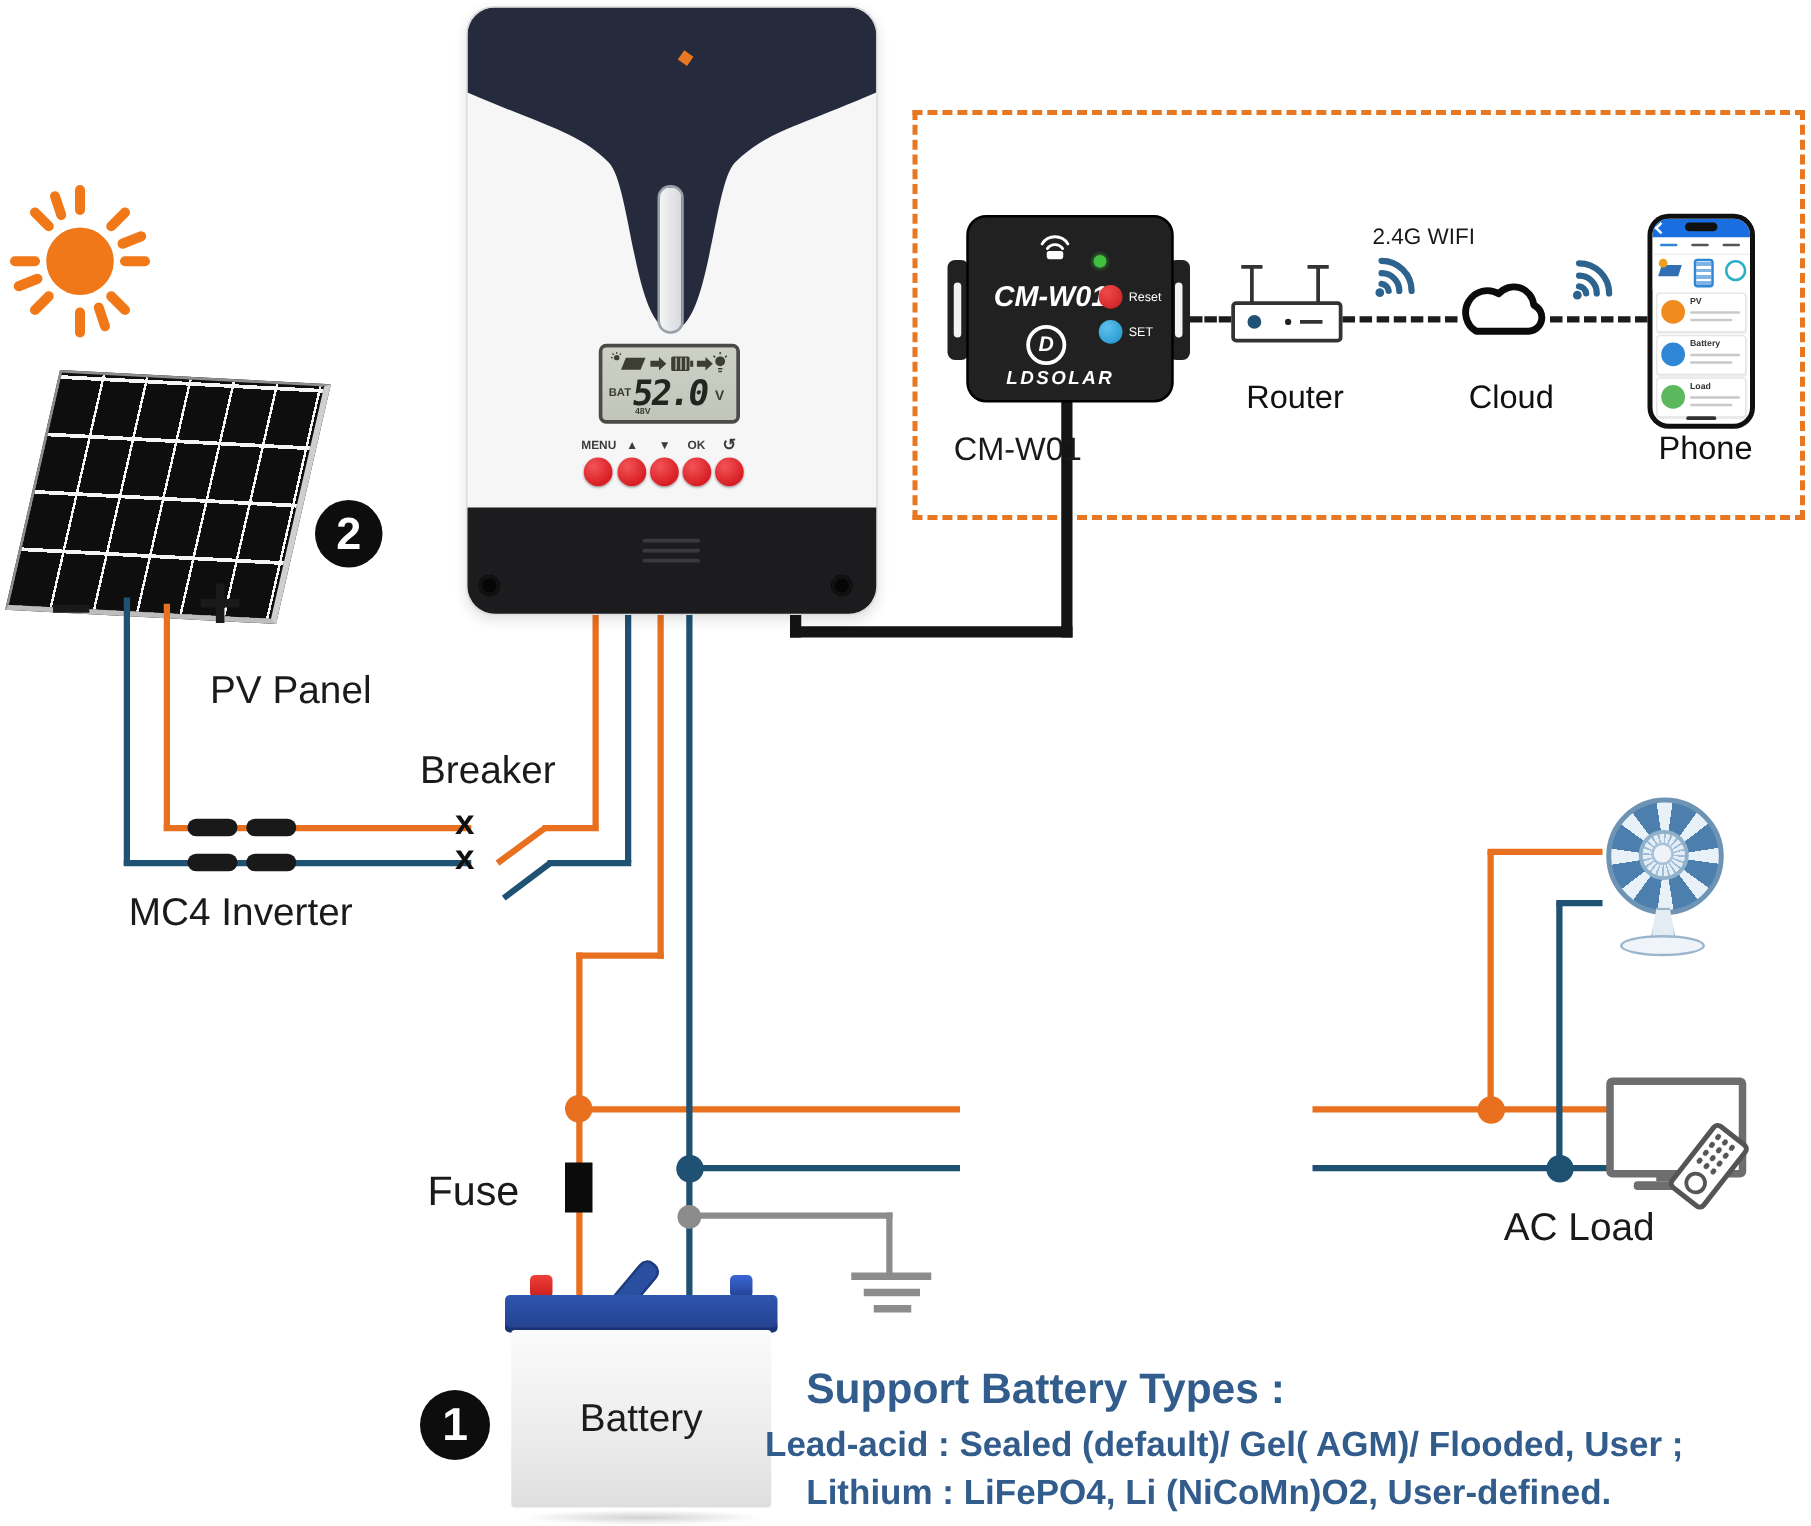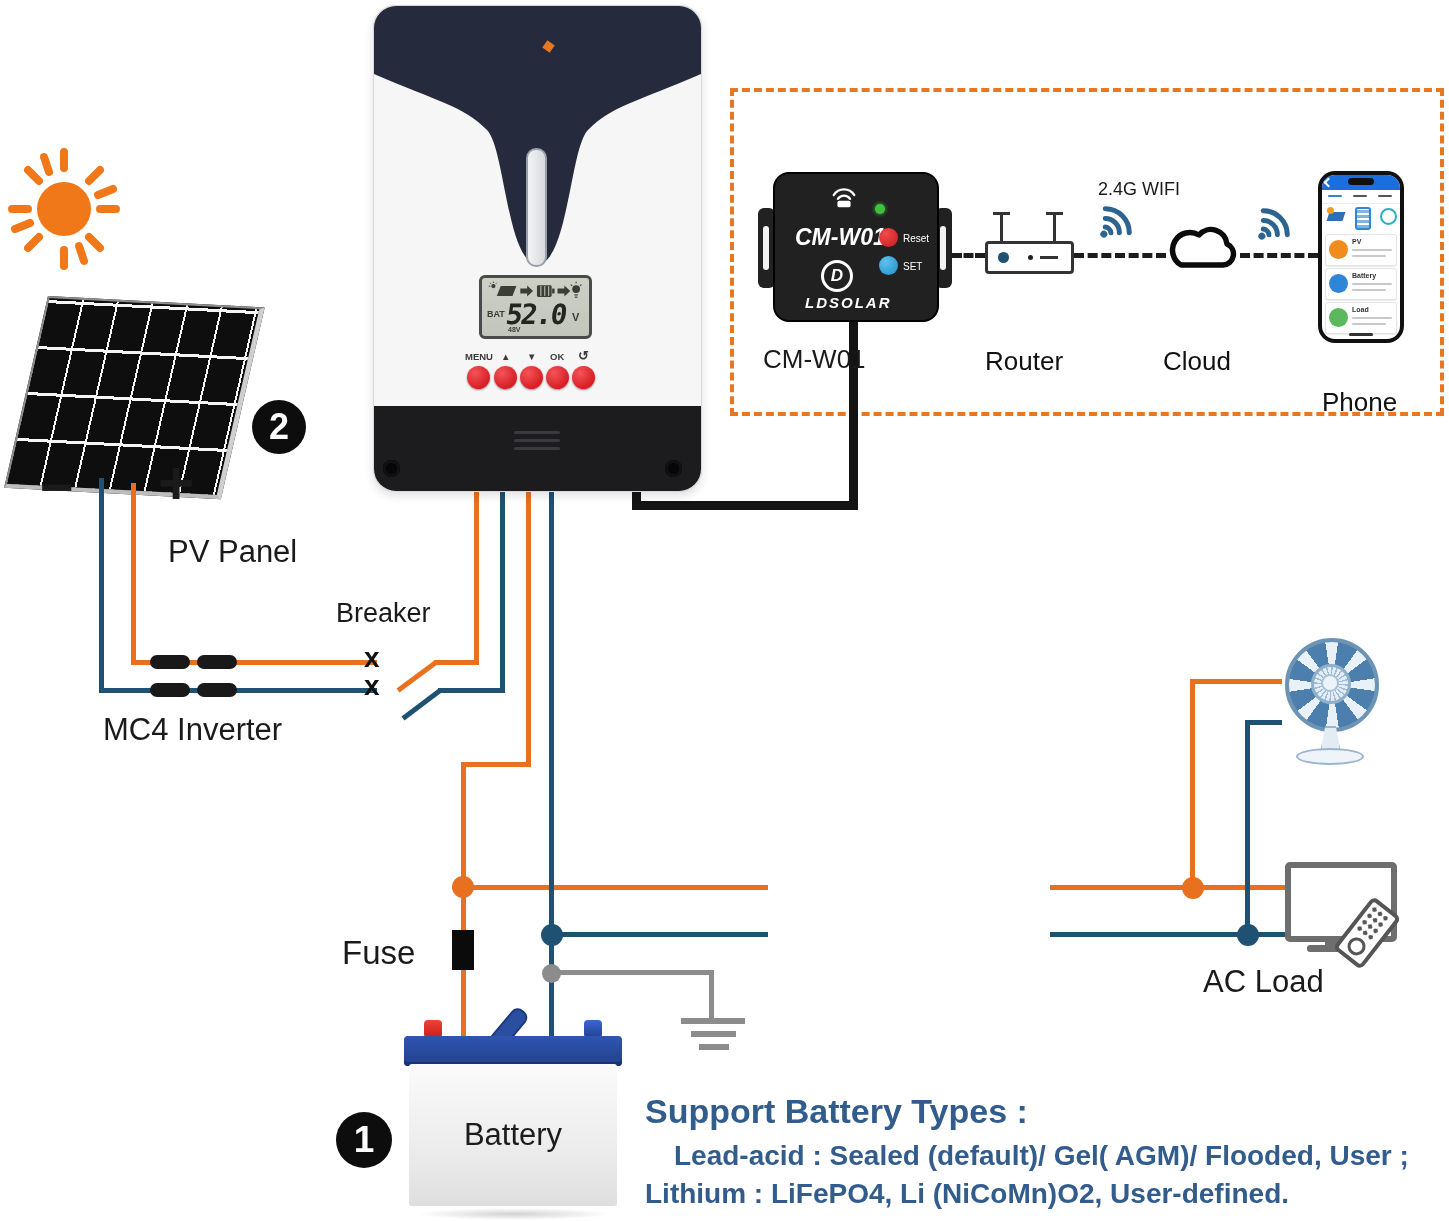--- a/index.html
+++ b/index.html
@@ -38,21 +38,21 @@
   
   .wbox{position:absolute;left:730px;top:88px;width:706px;height:320px;
         border:4px dashed #E87722;}
   .wtitle{position:absolute;left:756px;width:660px;text-align:center;color:#E87722;
           font-weight:bold;font-size:28px;}
   
   .adp-body{position:absolute;left:15px;top:2px;width:162px;height:146px;background:#212121;
             border:2px solid #000;border-radius:16px;}
   .adp-ear{position:absolute;top:38px;width:17px;height:80px;background:#212121;border-radius:6px;}
   .adp-slot{position:absolute;top:18px;left:5px;width:6px;height:44px;background:#F2F2F2;border-radius:3px;}
-  .net-lbl{position:absolute;text-align:left;font-size:26px;color:#111;margin-top:44px;}
+  .net-lbl{position:absolute;text-align:right;font-size:26px;color:#111;}
   
   .ph-frame{position:absolute;left:0;top:0;width:86px;height:172px;background:#101010;border-radius:17px;}
   .ph-screen{position:absolute;left:4px;top:4px;width:78px;height:164px;background:#fff;
              border-radius:13px;overflow:hidden;}
   .ph-card{position:relative;margin:2px 3px;height:30px;background:#fff;border:1px solid #E4E4E4;
            border-radius:3px;box-shadow:0 1px 1px rgba(0,0,0,.08);}
   .ph-circ{position:absolute;left:3px;top:5px;width:19px;height:19px;border-radius:50%;}
   .tbar{position:absolute;background:#C9C9C9;height:2px;border-radius:1px;}
   
   .inv{position:absolute;left:768px;top:830px;width:282px;height:140px;background:#fff;
@@ -93,21 +93,21 @@
               background-image:repeating-linear-gradient(90deg,transparent 0 33px,#F5F5F5 33px 35px),
                                repeating-linear-gradient(0deg,transparent 0 43px,#F5F5F5 43px 46px);"></div>
   <div class="badge" style="left:252px;top:400px;width:54px;height:54px;font-size:36px;">
     <span>2</span>
   </div>
 
   <div class="lbl" style="left:40px;top:458px;font-size:58px;font-weight:900;line-height:1;">−</div>
   <div class="lbl" style="left:158px;top:452px;font-size:62px;font-weight:900;line-height:1;">+</div>
 
   <div class="lbl" style="left:168px;top:534px;font-size:31px;">PV Panel</div>
-  <div class="lbl" style="left:336px;top:598px;font-size:27px;">Breaker</div>
+  <div class="lbl" style="left:336px;top:598px;font-size:31px;">Breaker</div>
   <div class="lbl" style="left:103px;top:712px;font-size:31px;">MC4 Inverter</div>
 
   <div class="w wb" style="left:99px;top:478px;width:5px;height:214px;"></div>
   <div class="w wb" style="left:99px;top:688px;width:278px;height:5px;"></div>
   <div class="w wo" style="left:131px;top:483px;width:5px;height:181px;"></div>
   <div class="w wo" style="left:131px;top:660px;width:246px;height:5px;"></div>
 
   <div class="abs" style="left:150px;top:655px;width:40px;height:14px;background:#191919;border-radius:7px;"></div>
   <div class="abs" style="left:197px;top:655px;width:40px;height:14px;background:#191919;border-radius:7px;"></div>
   <div class="abs" style="left:150px;top:683px;width:40px;height:14px;background:#191919;border-radius:7px;"></div>
@@ -364,16 +364,16 @@
                 background:linear-gradient(180deg,#FBFBFB,#E9E9E9 70%,#DEDEDE);"></div>
     <div class="abs" style="left:11px;top:105px;width:208px;text-align:center;font-size:31px;color:#1C1C1C;">Battery</div>
     <div style="position:absolute;left:18px;top:196px;width:196px;height:12px;border-radius:50%;
                 background:radial-gradient(ellipse,rgba(0,0,0,.18),transparent 70%);"></div>
   </div>
   <div class="badge" style="left:336px;top:1112px;width:56px;height:56px;font-size:37px;">
     <span>1</span>
   </div>
 
   <div class="lbl" style="left:645px;top:1092px;font-size:34px;font-weight:bold;color:#315C8C;">Support Battery Types :</div>
-  <div class="lbl" style="left:674px;top:1140px;font-size:28px;font-weight:bold;color:#315C8C;">Lead-acid : Sealed (default)/ Gel( AGM)/ Flooded, User ;</div>
+  <div class="lbl" style="left:612px;top:1140px;font-size:28px;font-weight:bold;color:#315C8C;">Lead-acid : Sealed (default)/ Gel( AGM)/ Flooded, User ;</div>
   <div class="lbl" style="left:645px;top:1178px;font-size:28px;font-weight:bold;color:#315C8C;">Lithium : LiFePO4, Li (NiCoMn)O2, User-defined.</div>
 
 </div>
 
 </body></html>

